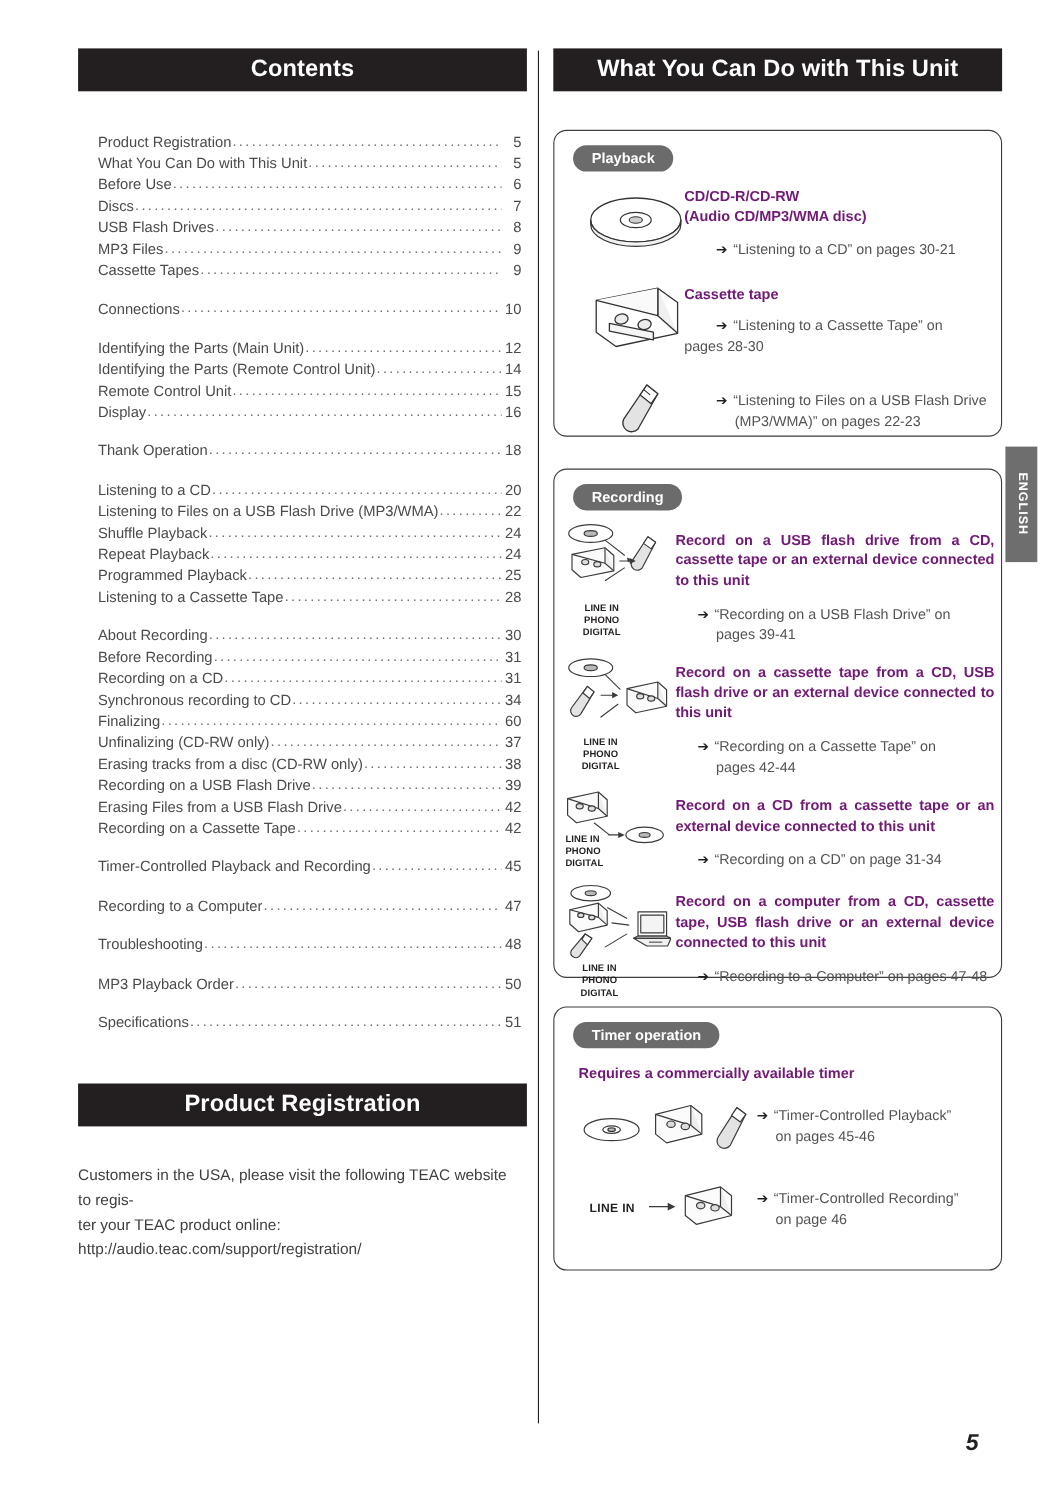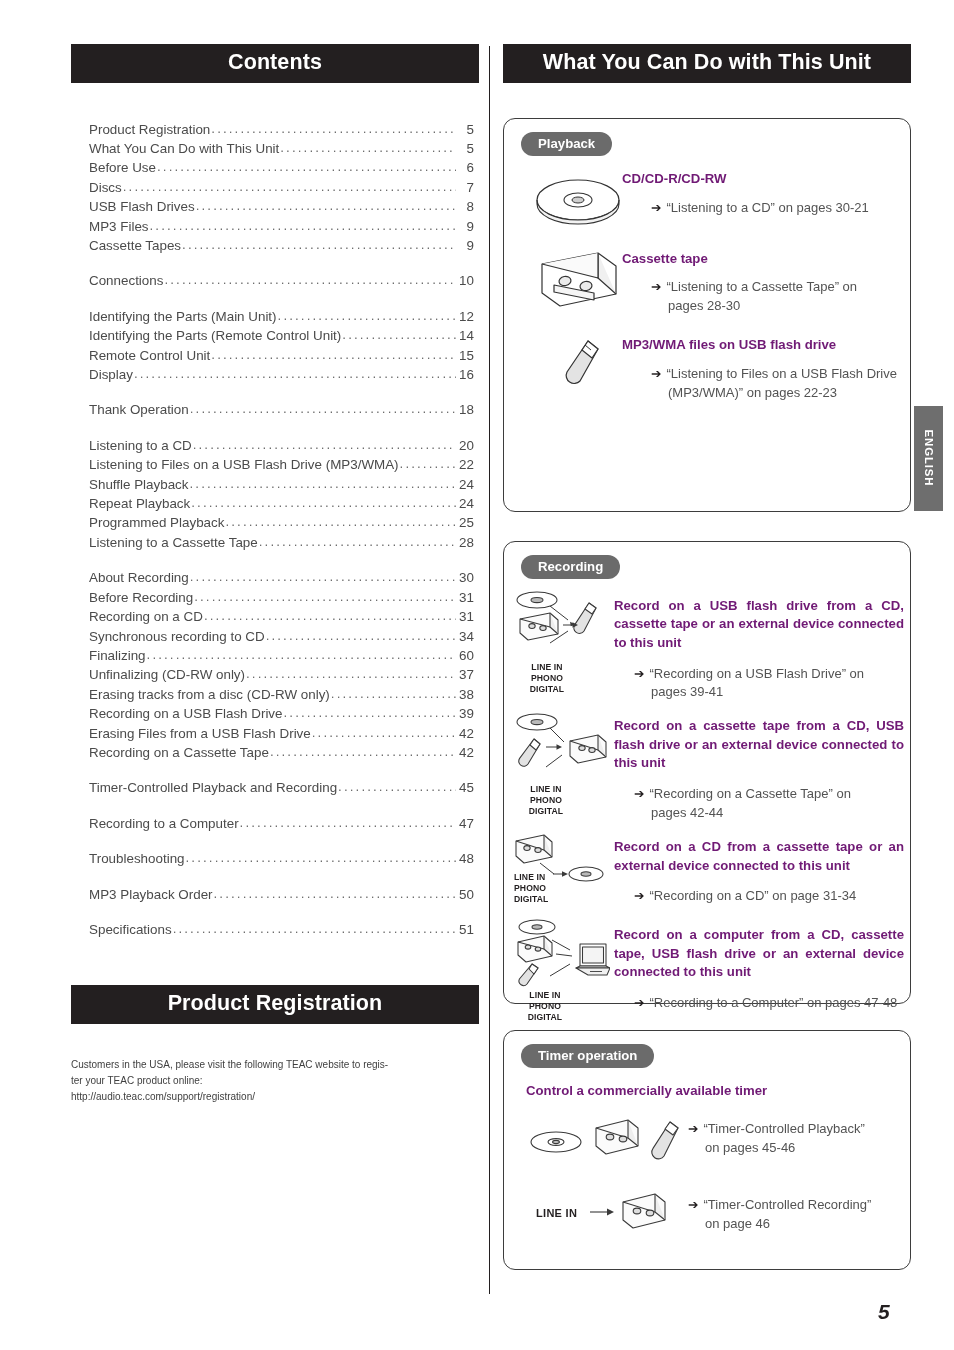--- a/index.html
+++ b/index.html
@@ -100,34 +100,34 @@
     flex: 0 0 auto;
     text-align: right;
     min-width: 17px;
   }
 
   .reg-bar-wrap { margin-top: 46px; }
 
   .reg-body {
     margin-top: 33px;
     margin-left: 0px;
-    font-size: 10px;
+    font-size: 14px;
     line-height: 1.6;
     color: #3f3f3f;
     width: 405px;
   }
 
   
   .panel {
     border: 1.3px solid #3d3d3d;
     border-radius: 12px;
     position: relative;
     box-sizing: border-box;
   }
-  .panel-playback { margin-top: 35px; height: 394px; }
+  .panel-playback { margin-top: 35px; height: 279px; }
   .panel-recording { margin-top: 29px; height: 463px; }
   .panel-timer { margin-top: 26px; height: 240px; }
 
   .badge {
     display: inline-block;
     background: #6b6b6b;
     color: #ffffff;
     font-weight: bold;
     font-size: 13.2px;
     border-radius: 13px;
@@ -441,20 +441,21 @@
         <div class="item-icon" style="width:110px; padding-left:8px; padding-top:6px;">
           <svg width="88" height="52" viewBox="0 0 88 52">
             <ellipse cx="44" cy="24" rx="41" ry="20" fill="#ffffff" stroke="#333" stroke-width="1.2"></ellipse>
             <path d="M3 24 a41 20 0 0 0 82 0 v4 a41 20 0 0 1 -82 0 z" fill="#f2f2f2" stroke="#333" stroke-width="1.1"></path>
             <ellipse cx="44" cy="24" rx="14" ry="7" fill="#ffffff" stroke="#333" stroke-width="1.1"></ellipse>
             <ellipse cx="44" cy="24" rx="6" ry="3" fill="#cfcfcf" stroke="#333" stroke-width="1"></ellipse>
           </svg>
         </div>
         <div class="item-body">
           <div class="item-title">CD/CD-R/CD-RW</div>
+          <div class="item-title">(Audio CD/MP3/WMA disc)</div>
           <div class="ref" style="margin-top:11px; margin-left:29px;">
             <span class="ref-arrow">➔</span>
             <span>“Listening to a CD” on pages 30-21</span>
           </div>
         </div>
       </div>
 
       
       <div class="item" style="margin-top:20px;">
         <div class="item-icon" style="width:110px; padding-left:8px; padding-top:2px;">
@@ -468,39 +469,38 @@
               <path d="M18 42 L58 50 L58 43 L18 35 Z" fill="#f5f5f5"></path>
             </g>
           </svg>
         </div>
         <div class="item-body" style="padding-top:2px;">
           <div class="item-title">Cassette tape</div>
           <div class="ref" style="margin-top:10px; margin-left:29px;">
             <span class="ref-arrow">➔</span>
             <span>“Listening to a Cassette Tape” on</span>
           </div>
-          <div class="ref" style="margin-left:46px;">
+          <div class="ref" style="">
             <span>pages 28-30</span>
           </div>
         </div>
       </div>
 
       
       <div class="item" style="margin-top:17px;">
         <div class="item-icon" style="width:110px; padding-left:8px; padding-top:4px;">
           <svg width="64" height="62" viewBox="0 0 64 62">
             <g stroke="#333" stroke-width="1.2" fill="#ffffff" stroke-linejoin="round">
               <path d="M30 5 L40 13 L22 45 a8 8 0 0 1 -13 -9 Z" fill="#e3e3e3"></path>
               <path d="M30 5 L40 13 L34 22 L24 14 Z" fill="#ffffff"></path>
               <path d="M27 9 L33 14" stroke-width="1"></path>
             </g>
           </svg>
         </div>
         <div class="item-body" style="padding-top:4px;">
-          <div class="item-title">MP3/WMA files on USB flash drive</div>
           <div class="ref" style="margin-top:10px; margin-left:29px;">
             <span class="ref-arrow">➔</span>
             <span>“Listening to Files on a USB Flash Drive</span>
           </div>
           <div class="ref" style="margin-left:46px;">
             <span>(MP3/WMA)” on pages 22-23</span>
           </div>
         </div>
       </div>
     </div>
@@ -664,21 +664,21 @@
             <span class="ref-arrow">➔</span>
             <span>“Recording to a Computer” on pages 47-48</span>
           </div>
         </div>
       </div>
     </div>
 
     <div class="panel panel-timer">
       <div class="badge">Timer operation</div>
 
-      <div class="item-title" style="margin:14px 0 0 22px;">Control a commercially available timer</div>
+      <div class="item-title" style="margin:14px 0 0 22px;">Requires a commercially available timer</div>
 
       
       <div class="item" style="margin-top:14px;">
         <div class="item-icon" style="width:170px; padding-left:14px;">
           <svg width="160" height="58" viewBox="0 0 160 58">
             <g stroke="#3a3a3a" stroke-width="1.1" fill="#ffffff" stroke-linejoin="round">
               <ellipse cx="28" cy="28" rx="25" ry="10"></ellipse>
               <ellipse cx="28" cy="28" rx="8" ry="3.4" fill="#ffffff"></ellipse>
               <ellipse cx="28" cy="28" rx="3.4" ry="1.6" fill="#c2c2c2"></ellipse>
               <path d="M68 14 L100 6 L110 14 L110 32 L78 40 L68 32 Z" fill="#fbfbfb"></path>

